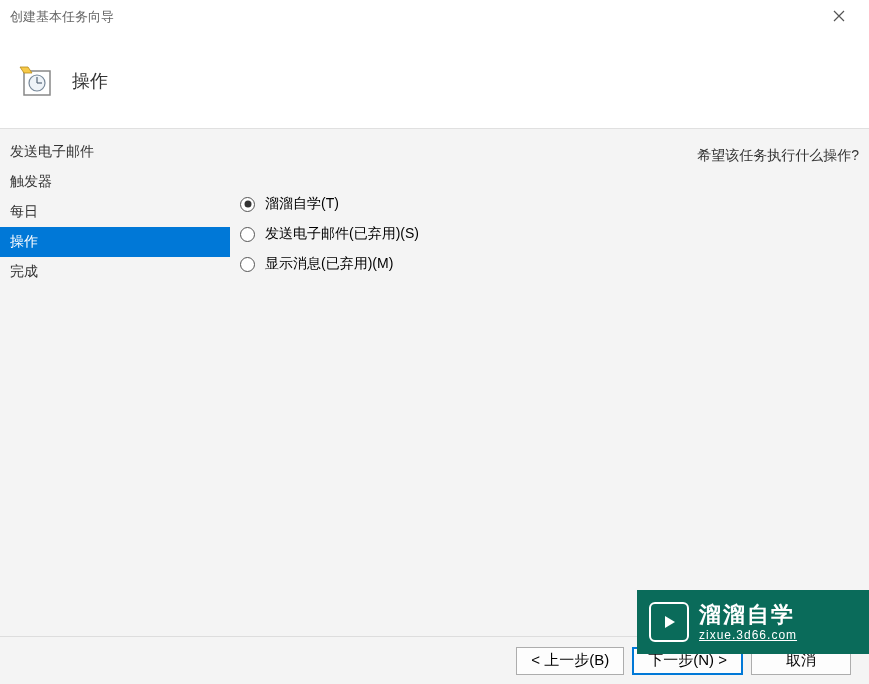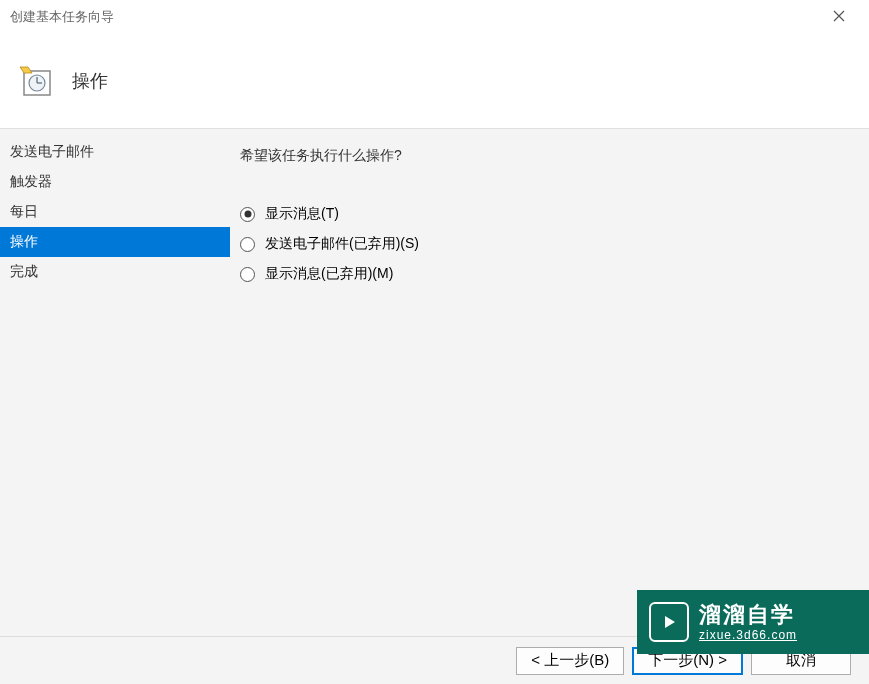--- a/index.html
+++ b/index.html
@@ -69,21 +69,22 @@
     color: #fff;
   }
   .content {
     flex: 1;
     background: #f4f4f4;
     padding: 18px 10px;
   }
   .prompt {
     font-size: 14px;
     color: #333;
-    margin-bottom: 40px;
+    margin-bottom: 30px;
+    text-align: right;
   }
   .radio-row {
     display: flex;
     align-items: center;
     margin-bottom: 12px;
     font-size: 14px;
     cursor: pointer;
   }
   .radio {
     width: 15px;
@@ -185,21 +186,21 @@
     <div class="side-item">发送电子邮件</div>
     <div class="side-item">触发器</div>
     <div class="side-item sub">每日</div>
     <div class="side-item active">操作</div>
     <div class="side-item">完成</div>
   </div>
   <div class="content">
     <div class="prompt">希望该任务执行什么操作?</div>
     <div class="radio-row">
       <span class="radio checked"></span>
-      <span>显示消息(T)</span>
+      <span>溜溜自学(T)</span>
     </div>
     <div class="radio-row">
       <span class="radio"></span>
       <span>发送电子邮件(已弃用)(S)</span>
     </div>
     <div class="radio-row">
       <span class="radio"></span>
       <span>显示消息(已弃用)(M)</span>
     </div>
   </div>

